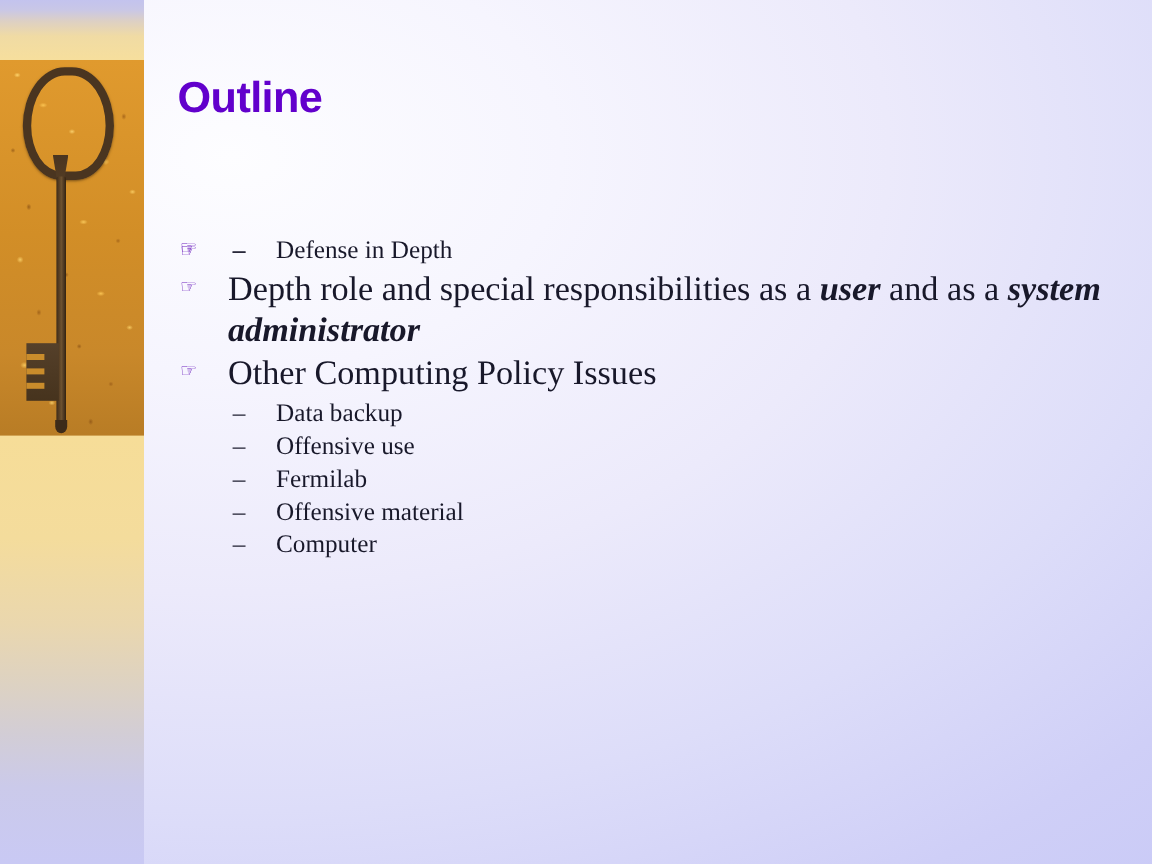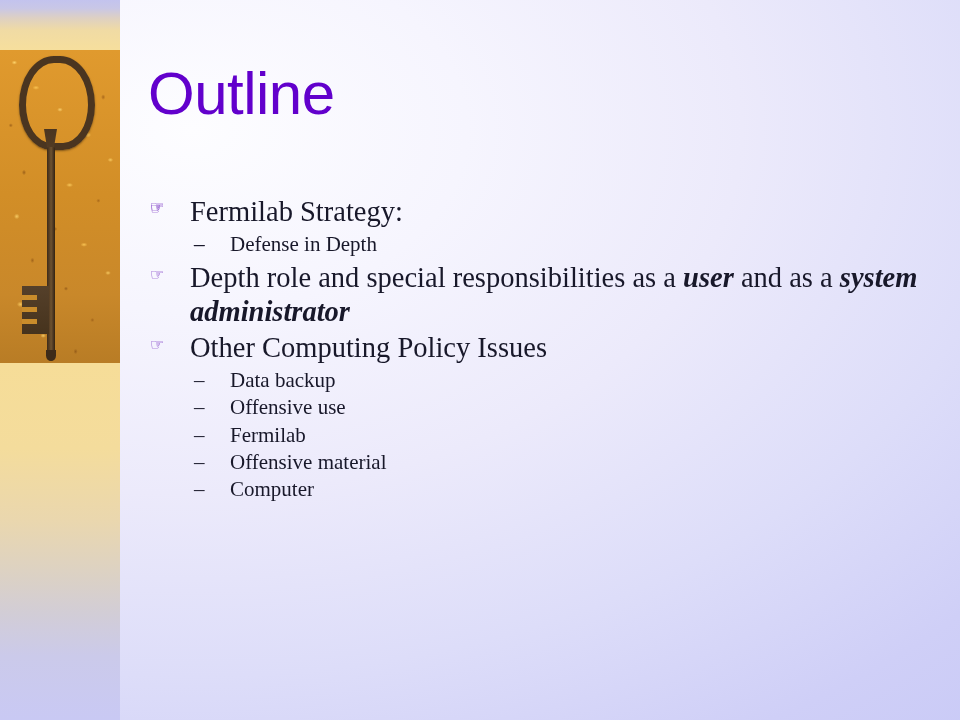--- a/index.html
+++ b/index.html
@@ -164,22 +164,22 @@
   }
 
   
   #title {
     position: absolute;
     left: 148px;
     top: 62px;
     width: 760px;
     margin: 0;
     font-family: "Liberation Sans", "DejaVu Sans", sans-serif;
-    font-weight: normal;
-    font-size: 60px;
+    font-weight: bold;
+    font-size: 36px;
     line-height: 1.05;
     color: #6200cc;
     letter-spacing: -0.5px;
   }
 
   
   #body {
     position: absolute;
     left: 148px;
     top: 193px;
@@ -255,21 +255,20 @@
   <h1 id="title">Outline</h1>
 
   <div id="body">
 
     <div class="lvl1">
       <span class="marker">☞</span>
     </div>
 
     <div class="lvl1">
       <span class="marker">☞</span>
-      <span>Fermilab Strategy:</span>
     </div>
 
     <div class="lvl2">
       <span class="marker">–</span>
     </div>
 
     <div class="lvl2">
       <span class="marker">–</span>
       <span>Defense in Depth</span>
     </div>

